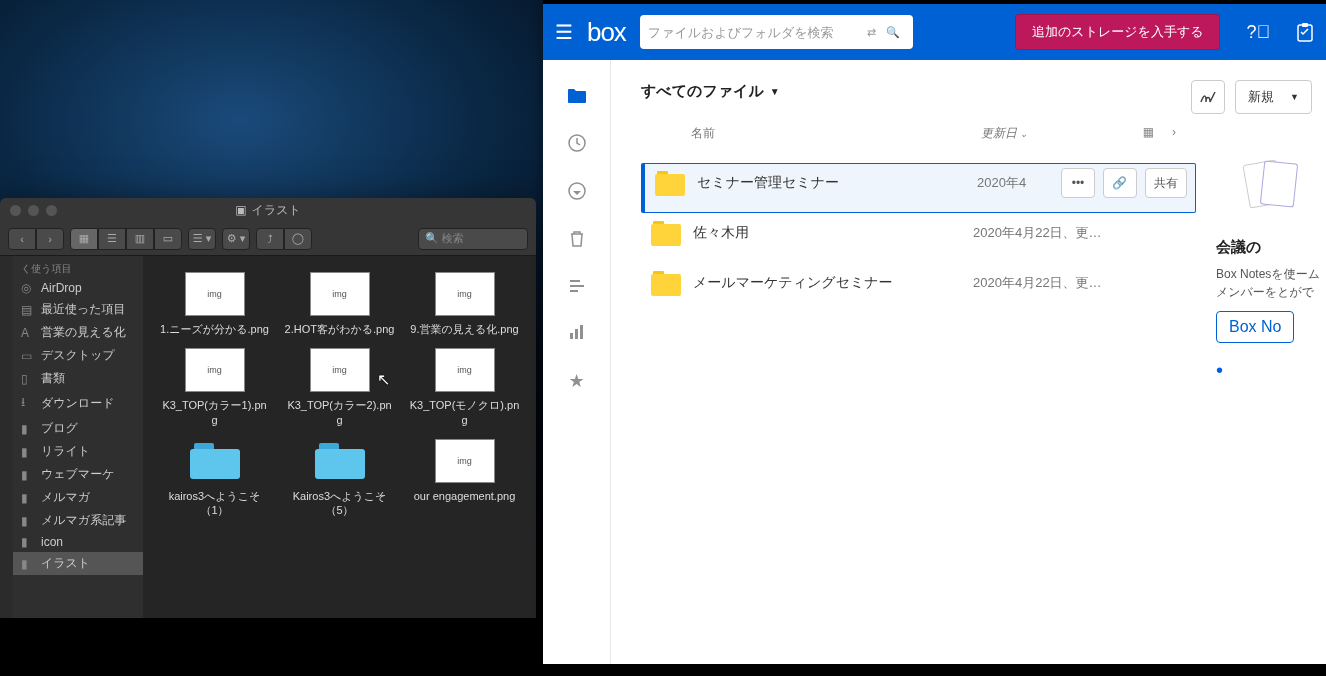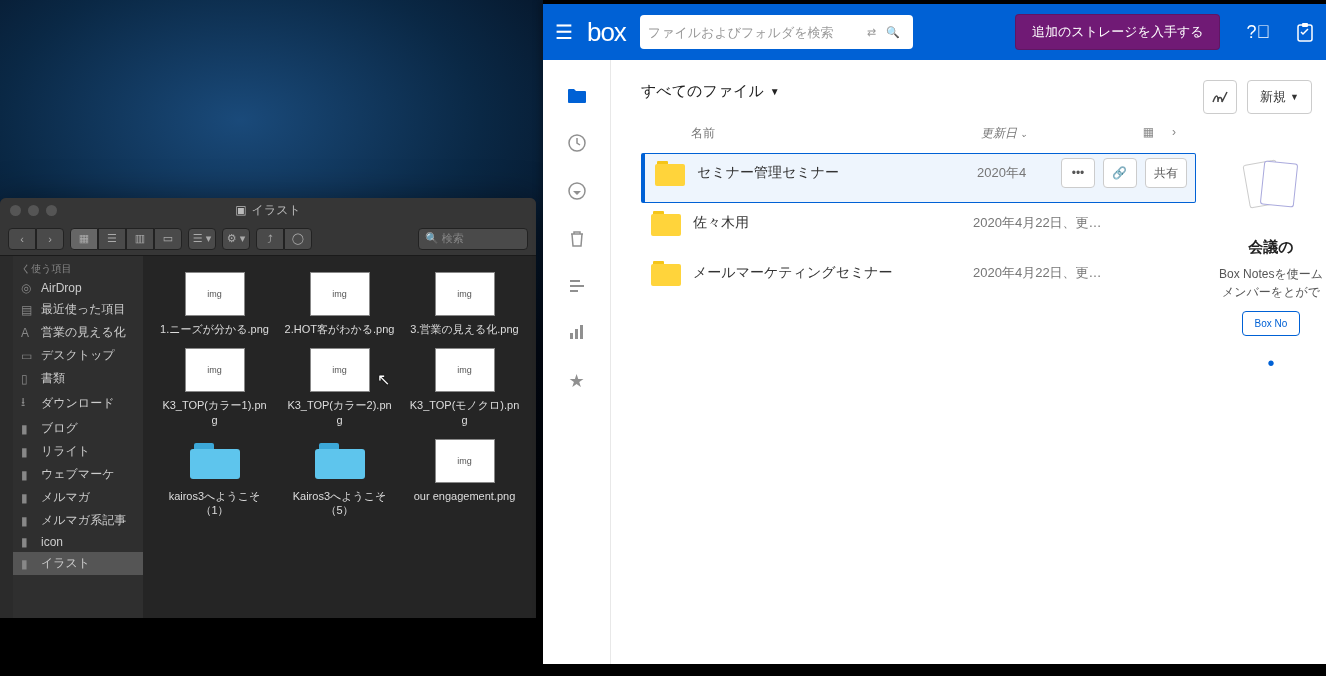--- a/index.html
+++ b/index.html
@@ -41,54 +41,54 @@
 
 .box-app { position: absolute; right: 0; top: 0; width: 783px; height: 664px; background: #fff; display: flex; flex-direction: column; box-shadow: -2px 0 8px rgba(0,0,0,.3); }
 .box-bar-top { height: 4px; background: #000; }
 .box-header { height: 56px; background: #0061d5; display: flex; align-items: center; padding: 0 12px; gap: 14px; }
 .hamburger { color: #fff; font-size: 20px; cursor: pointer; }
 .box-logo { color: #fff; font-weight: 400; font-size: 26px; letter-spacing: -1px; }
 .box-search { flex: 0 0 273px; height: 34px; background: #fff; border-radius: 4px; display: flex; align-items: center; padding: 0 8px; }
 .box-search input { flex: 1; border: none; outline: none; font-size: 13px; color: #c2410c; }
 .box-search input::placeholder { color: #999; }
 .search-ctl { color: #999; font-size: 11px; padding: 0 5px; cursor: pointer; }
-.storage-btn { margin-left: auto; background: #701a75; color: #fff; border: 1px solid rgba(0,0,0,.15); border-radius: 4px; padding: 8px 16px; font-size: 13px; cursor: pointer; }
+.storage-btn { margin-left: auto; background: #be185d; color: #fff; border: 1px solid rgba(0,0,0,.15); border-radius: 4px; padding: 8px 16px; font-size: 13px; cursor: pointer; }
 .hdr-icon { color: #fff; font-size: 18px; cursor: pointer; margin-left: 12px; }
 .box-body { flex: 1; display: flex; overflow: hidden; }
 .box-rail { width: 68px; border-right: 1px solid #e8e8e8; display: flex; flex-direction: column; align-items: center; padding-top: 28px; gap: 30px; }
 .rail-icon { color: #909090; font-size: 18px; cursor: pointer; }
 .rail-icon.active { color: #0061d5; }
 .box-main { flex: 1; padding: 22px 0 0 30px; display: flex; gap: 20px; overflow: hidden; }
 .box-list-area { flex: 1; min-width: 0; }
-.breadcrumb { font-size: 15px; color: #222; margin-bottom: 18px; display: flex; align-items: center; gap: 6px; }
+.breadcrumb { font-size: 15px; color: #222; margin-bottom: 18px; display: flex; align-items: center; gap: 6px; font-weight: bold; }
 .bc-caret { font-size: 10px; }
 .action-row { position: absolute; right: 14px; top: 80px; display: flex; gap: 10px; }
 .sig-btn { width: 34px; height: 34px; border: 1px solid #ccc; border-radius: 4px; background: #fff; display: flex; align-items: center; justify-content: center; cursor: pointer; color: #444; }
-.new-btn { height: 34px; border: 1px solid #ccc; border-radius: 4px; background: #fff; padding: 0 12px; display: flex; align-items: center; gap: 4px; cursor: pointer; font-size: 13px; color: #333; }
-.col-head { display: flex; padding: 6px 10px 10px 50px; color: #767676; font-size: 12px; border-bottom: 1px solid transparent; }
+.new-btn { height: 34px; border: 1px solid #ccc; border-radius: 4px; background: #fff; padding: 0 12px; display: flex; align-items: center; gap: 16px; cursor: pointer; font-size: 13px; color: #333; }
+.col-head { display: flex; padding: 6px 10px 20px 50px; color: #767676; font-size: 12px; border-bottom: 1px solid transparent; }
 .col-name { flex: 0 0 290px; }
 .col-date { flex: 1; display: flex; align-items: center; gap: 3px; font-style: italic; }
 .head-icons { margin-left: auto; display: flex; gap: 18px; color: #888; padding-right: 10px; }
 .file-rows { }
 .file-row { display: flex; align-items: center; height: 50px; padding: 0 8px 10px 10px; cursor: pointer; }
 .file-row.active { background: #eef5fd; border: 1px solid #0061d5; border-left: 4px solid #0061d5; border-radius: 2px; }
 .row-folder { width: 30px; height: 26px; margin-right: 12px; position: relative; }
 .row-folder::before { content:""; position:absolute; left:2px; top:1px; width:11px; height:5px; background:#f5c518; border-radius:1px 1px 0 0; }
 .row-folder::after { content:""; position:absolute; left:0; top:4px; right:0; bottom:0; background:#ffd43b; border-radius:2px; }
 .row-name { flex: 0 0 280px; font-size: 14px; color: #333; white-space: nowrap; overflow: hidden; text-overflow: ellipsis; }
 .row-date { flex: 1; font-size: 13px; color: #767676; white-space: nowrap; overflow: hidden; text-overflow: ellipsis; }
 .row-actions { display: flex; gap: 8px; }
 .ra-btn { height: 30px; min-width: 34px; border: 1px solid #ccc; border-radius: 4px; background: #fff; display: flex; align-items: center; justify-content: center; cursor: pointer; font-size: 12px; color: #555; padding: 0 8px; }
-.box-right { width: 110px; padding-top: 80px; text-align: center; color: #555; font-size: 12px; overflow: hidden; }
+.box-right { width: 110px; padding-top: 80px; text-align: left; color: #555; font-size: 12px; overflow: hidden; }
 .notes-img { width: 70px; height: 60px; margin: 0 auto 16px; position: relative; }
 .notes-img span { position: absolute; width: 34px; height: 44px; background: #fff; border: 1px solid #ccc; border-radius: 3px; transform: rotate(-10deg); left: 10px; }
 .notes-img span:nth-child(2) { transform: rotate(6deg); left: 26px; border-color: #aad; }
 .rt-title { font-size: 15px; color: #222; font-weight: 600; margin-bottom: 8px; white-space: nowrap; }
 .rt-text { line-height: 1.5; margin-bottom: 10px; }
-.rt-btn { display: inline-block; border: 1px solid #0061d5; color: #0061d5; border-radius: 4px; padding: 6px 12px; font-size: 10px; cursor: pointer; }
+.rt-btn { display: inline-block; border: 1px solid #0061d5; color: #0061d5; border-radius: 4px; padding: 6px 12px; font-size: 16px; cursor: pointer; }
 .rt-dot { margin-top: 16px; color: #0061d5; font-size: 20px; }
 
 svg { display: block; }
 </style>
 </head>
 <body>
 
 <div class="desktop-bg"></div>
 
 <div class="finder">
@@ -189,21 +189,21 @@
         <div class="file-item">
           <div class="thumb">img</div>
           <div class="file-label">1.ニーズが分かる.png</div>
         </div>
         <div class="file-item">
           <div class="thumb">img</div>
           <div class="file-label">2.HOT客がわかる.png</div>
         </div>
         <div class="file-item">
           <div class="thumb">img</div>
-          <div class="file-label">3.営業の見える化.png</div>
+          <div class="file-label">9.営業の見える化.png</div>
         </div>
         <div class="file-item">
           <div class="thumb">img</div>
           <div class="file-label">K3_TOP(カラー1).png</div>
         </div>
         <div class="file-item">
           <div class="thumb">img</div>
           <div class="file-label">K3_TOP(カラー2).png</div>
         </div>
         <div class="file-item">

